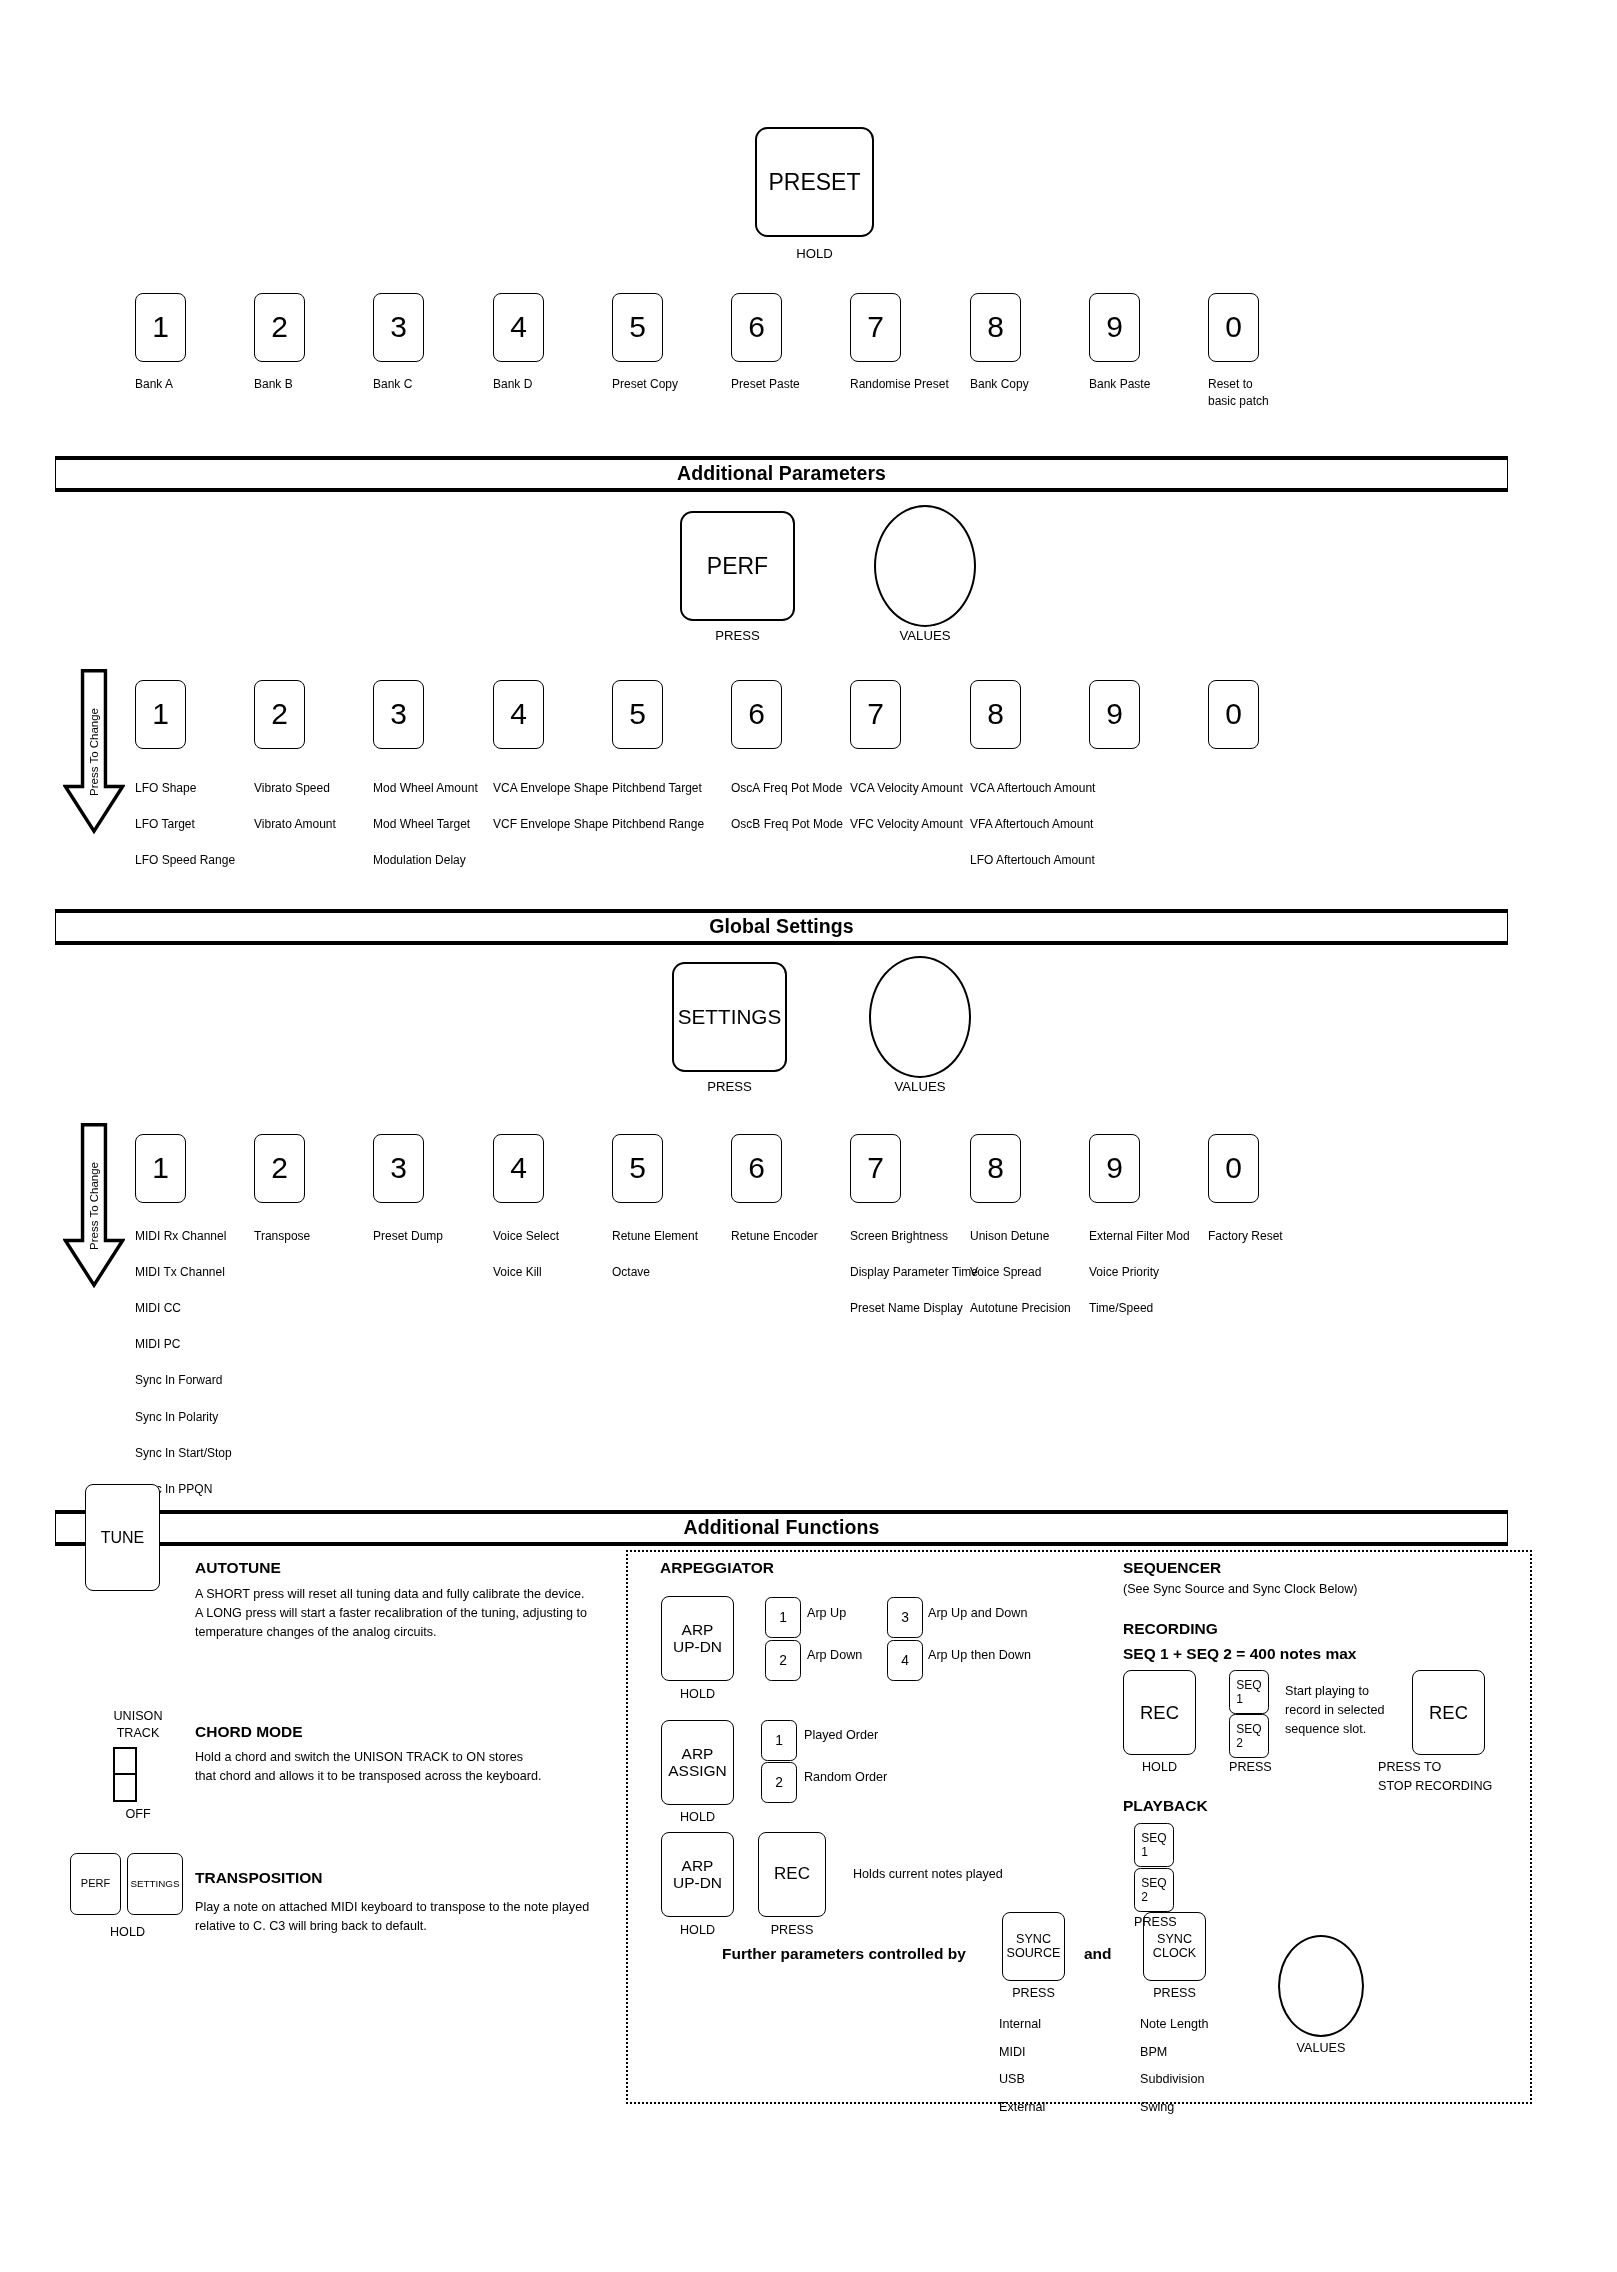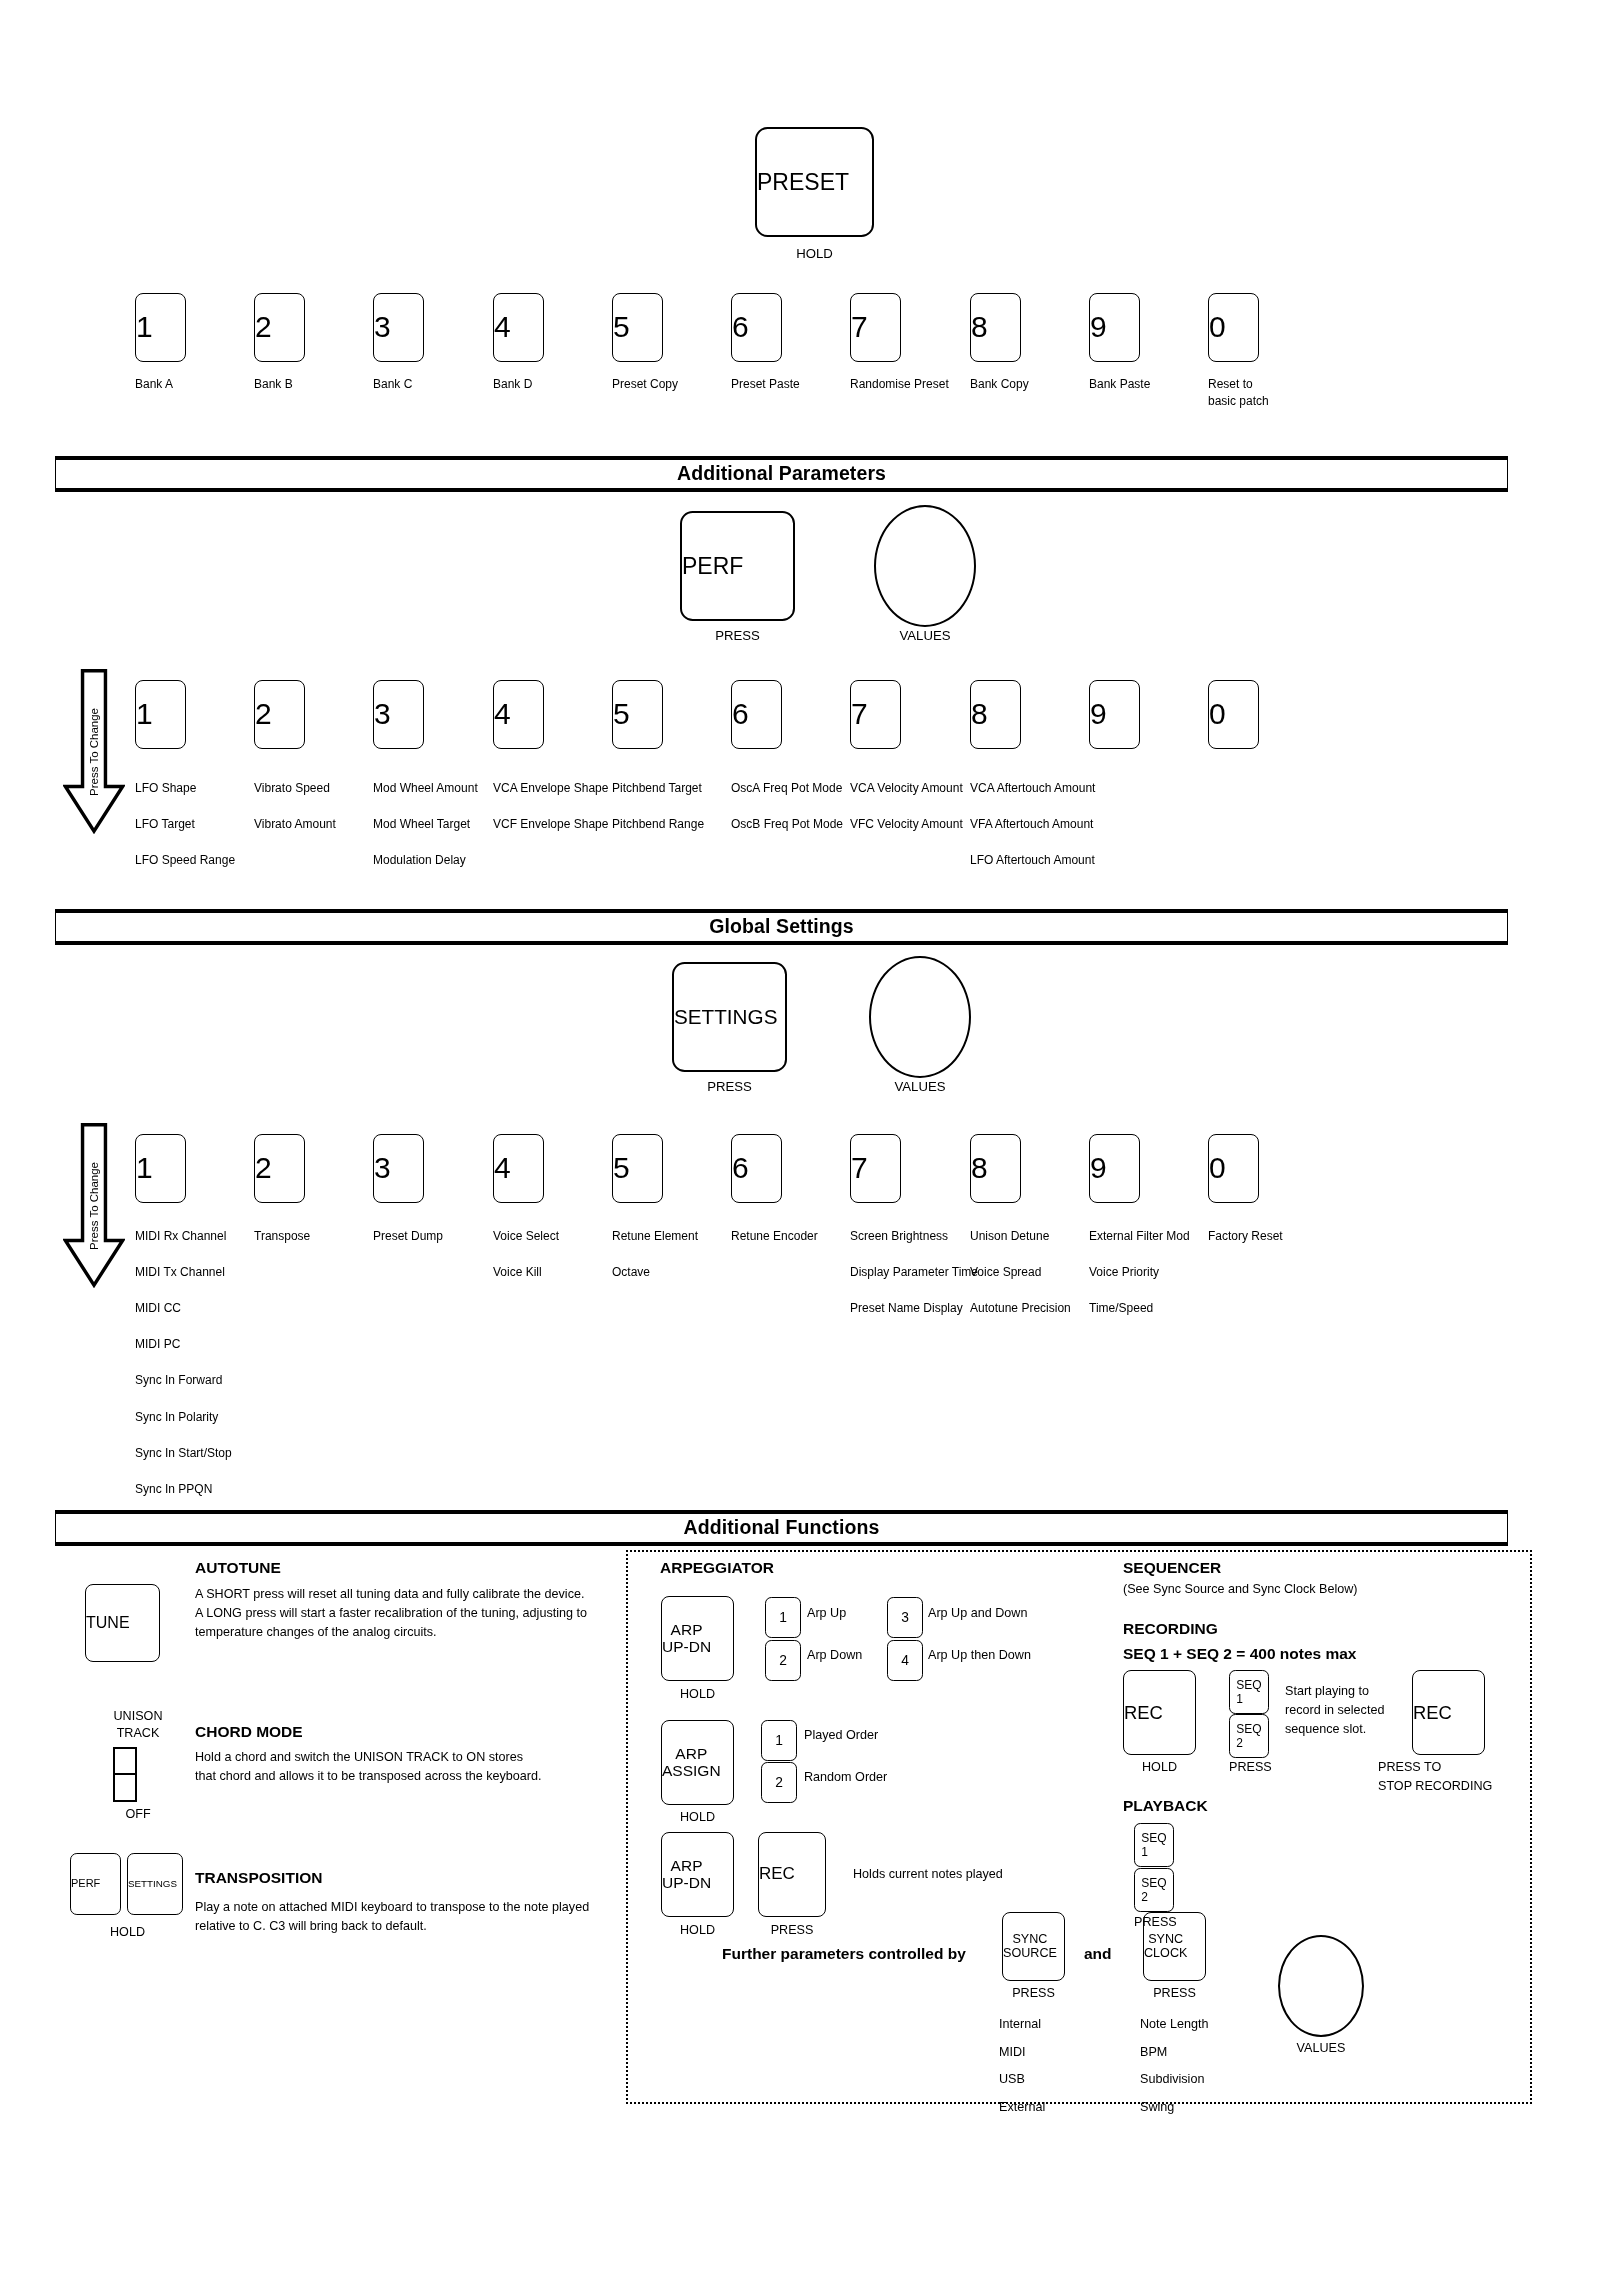--- a/index.html
+++ b/index.html
@@ -18,21 +18,21 @@
   }
   .section-bar span{
     display:block;text-align:center;font-weight:bold;font-size:19.5px;
     line-height:27.6px;letter-spacing:0.1px;
   }
 
   
   .key{
     position:absolute;box-sizing:border-box;border:1.7px solid #000;
     border-radius:8px;background:#fff;
-    display:flex;align-items:center;justify-content:flex-start;
+    display:flex;align-items:center;justify-content:center;
     text-align:center;line-height:1.08;
   }
   .key.big{border-radius:12.6px;border-width:2.3px;}
   .num-key{width:51px;height:69px;font-size:30px;}
   .lbl{
     position:absolute;font-size:12px;line-height:17px;white-space:pre-line;
   }
   .caption{
     position:absolute;font-size:13.2px;line-height:17px;text-align:center;
   }
@@ -278,21 +278,21 @@
       <div class="param" style="left: 1089px; top: 1229px;">External Filter Mod</div>
       <div class="param" style="left: 1089px; top: 1265px;">Voice Priority</div>
       <div class="param" style="left: 1089px; top: 1301px;">Time/Speed</div>
       <div class="param" style="left: 1208px; top: 1229px;">Factory Reset</div>
     </div>
 
   <div class="section-bar" style="top:1510px">
     <span>Additional Functions</span>
   </div>
 
-  <div class="key" style="left:85px;top:1584px;width:75px;height:78px;font-size:16px">
+  <div class="key" style="left:85px;top:1484px;width:75px;height:107px;font-size:16px">
     <span>TUNE</span>
   </div>
   <div class="af-title" style="left:195px;top:1559px">AUTOTUNE</div>
   <div class="af-body" style="left:195px;top:1585px;width:436px">A SHORT press will reset all tuning data and fully calibrate the device.
 A LONG press will start a faster recalibration of the tuning, adjusting to
 temperature changes of the analog circuits.</div>
 
   <div class="af-body" style="left:92px;top:1708px;width:92px;text-align:center;font-size:12.6px;line-height:17px">UNISON
 TRACK</div>
   <div class="switch" style="left:113px;top:1747px;width:24px;height:55px">

